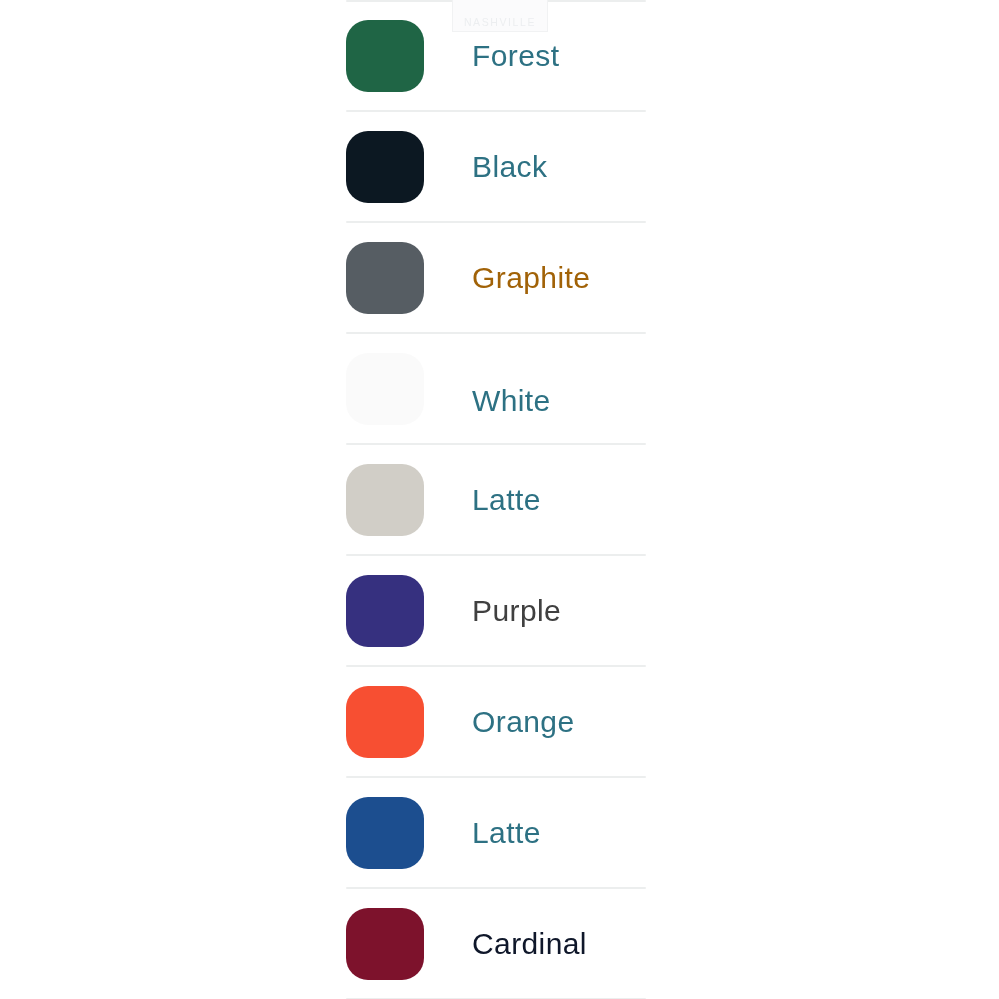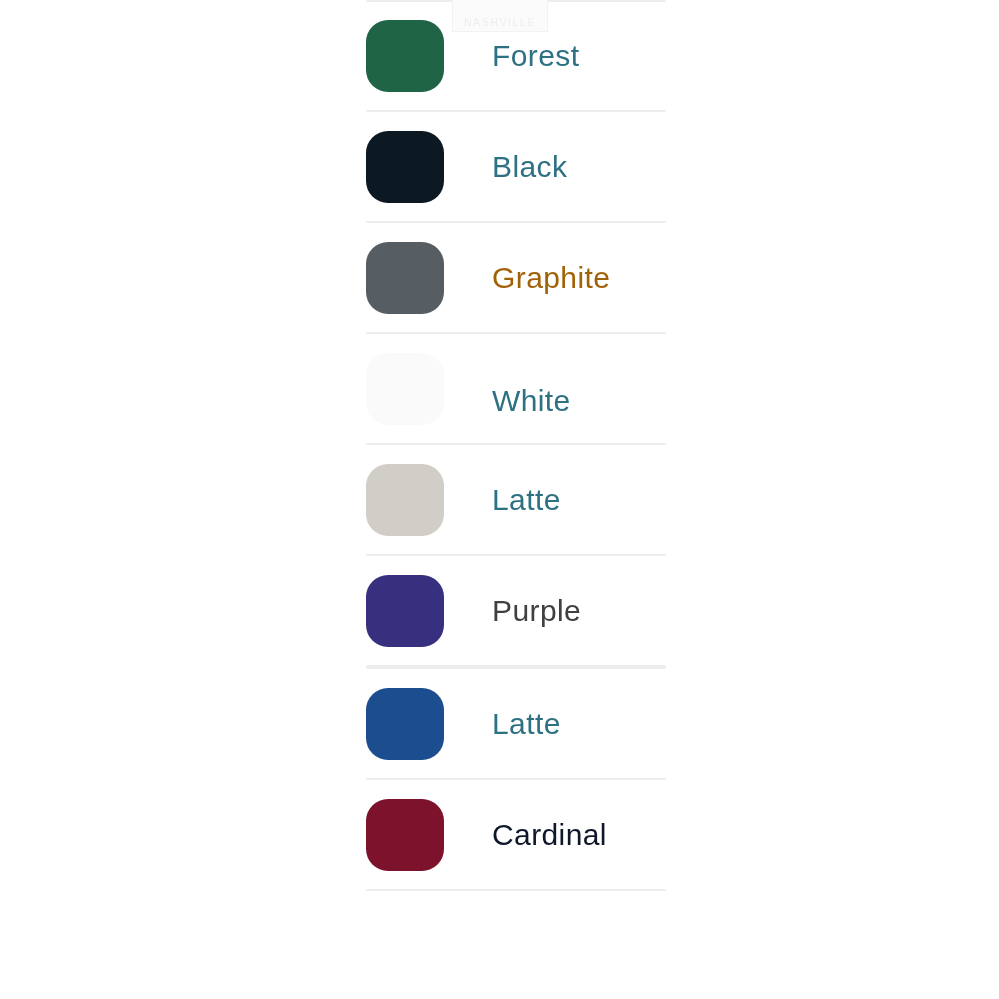--- a/index.html
+++ b/index.html
@@ -41,21 +41,21 @@
     font-size: 10.5px;
     letter-spacing: 1.6px;
     color: #eceef0;
     white-space: nowrap;
     line-height: 1;
   }
 
   
   .swatch-list {
     position: absolute;
-    left: 366px;
+    left: 346px;
     top: 0px;
     width: 300px;
   }
 
   .list-divider {
     height: 2px;
     width: 300px;
     background: #eceeee;
     border-radius: 2px;
   }
@@ -124,20 +124,24 @@
       <div class="swatch-row">
         <div class="swatch-chip" style="background: rgb(209, 206, 199);"></div>
         <span class="swatch-label" style="color: rgb(45, 113, 131);">Latte</span>
       </div>
       <div class="list-divider" style="background: rgb(236, 238, 238);"></div>
       <div class="swatch-row">
         <div class="swatch-chip" style="background: rgb(54, 48, 127);"></div>
         <span class="swatch-label" style="color: #404040;">Purple</span>
       </div>
       <div class="list-divider" style="background: rgb(236, 238, 238);"></div>
+      <div class="swatch-row">
+        <div class="swatch-chip" style="background: rgb(247, 79, 50);"></div>
+        <span class="swatch-label" style="color: rgb(45, 113, 131);">Orange</span>
+      </div>
       <div class="list-divider" style="background: rgb(236, 238, 238);"></div>
       <div class="swatch-row">
         <div class="swatch-chip" style="background: rgb(28, 78, 143);"></div>
         <span class="swatch-label" style="color: rgb(45, 113, 131);">Latte</span>
       </div>
       <div class="list-divider" style="background: rgb(236, 238, 238);"></div>
       <div class="swatch-row">
         <div class="swatch-chip" style="background: rgb(125, 18, 44);"></div>
         <span class="swatch-label" style="color: #0f172a;">Cardinal</span>
       </div>

